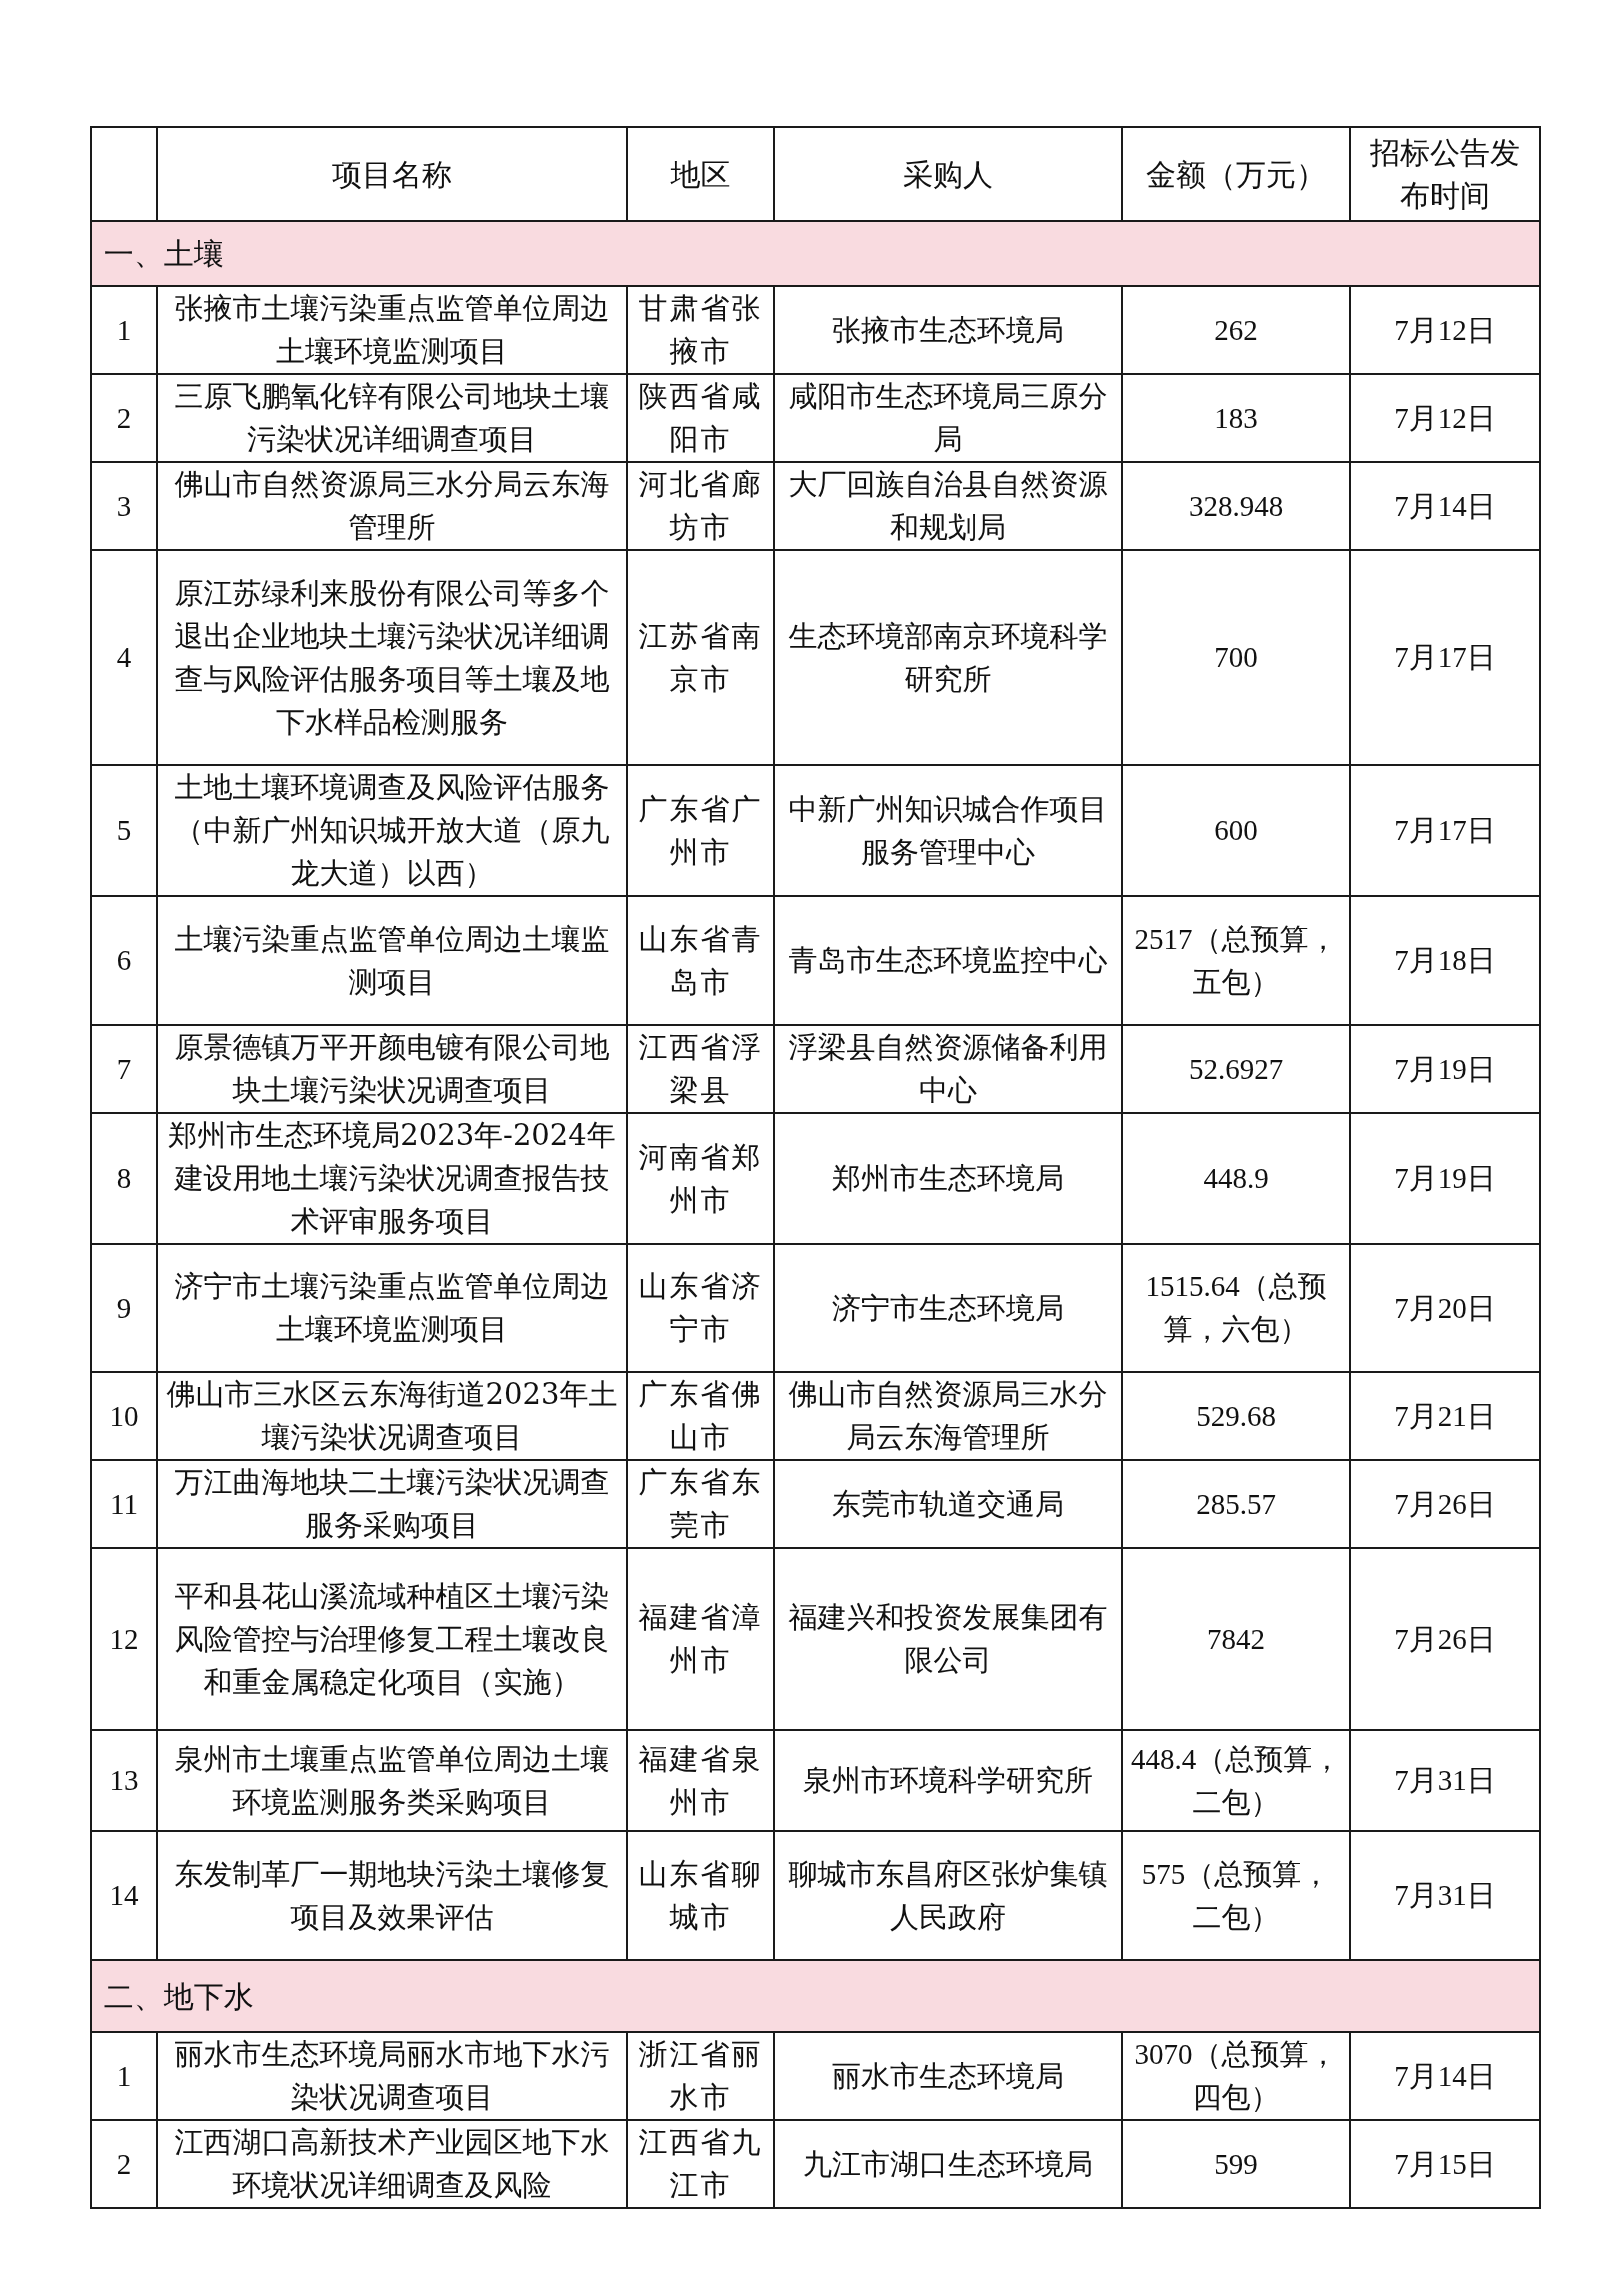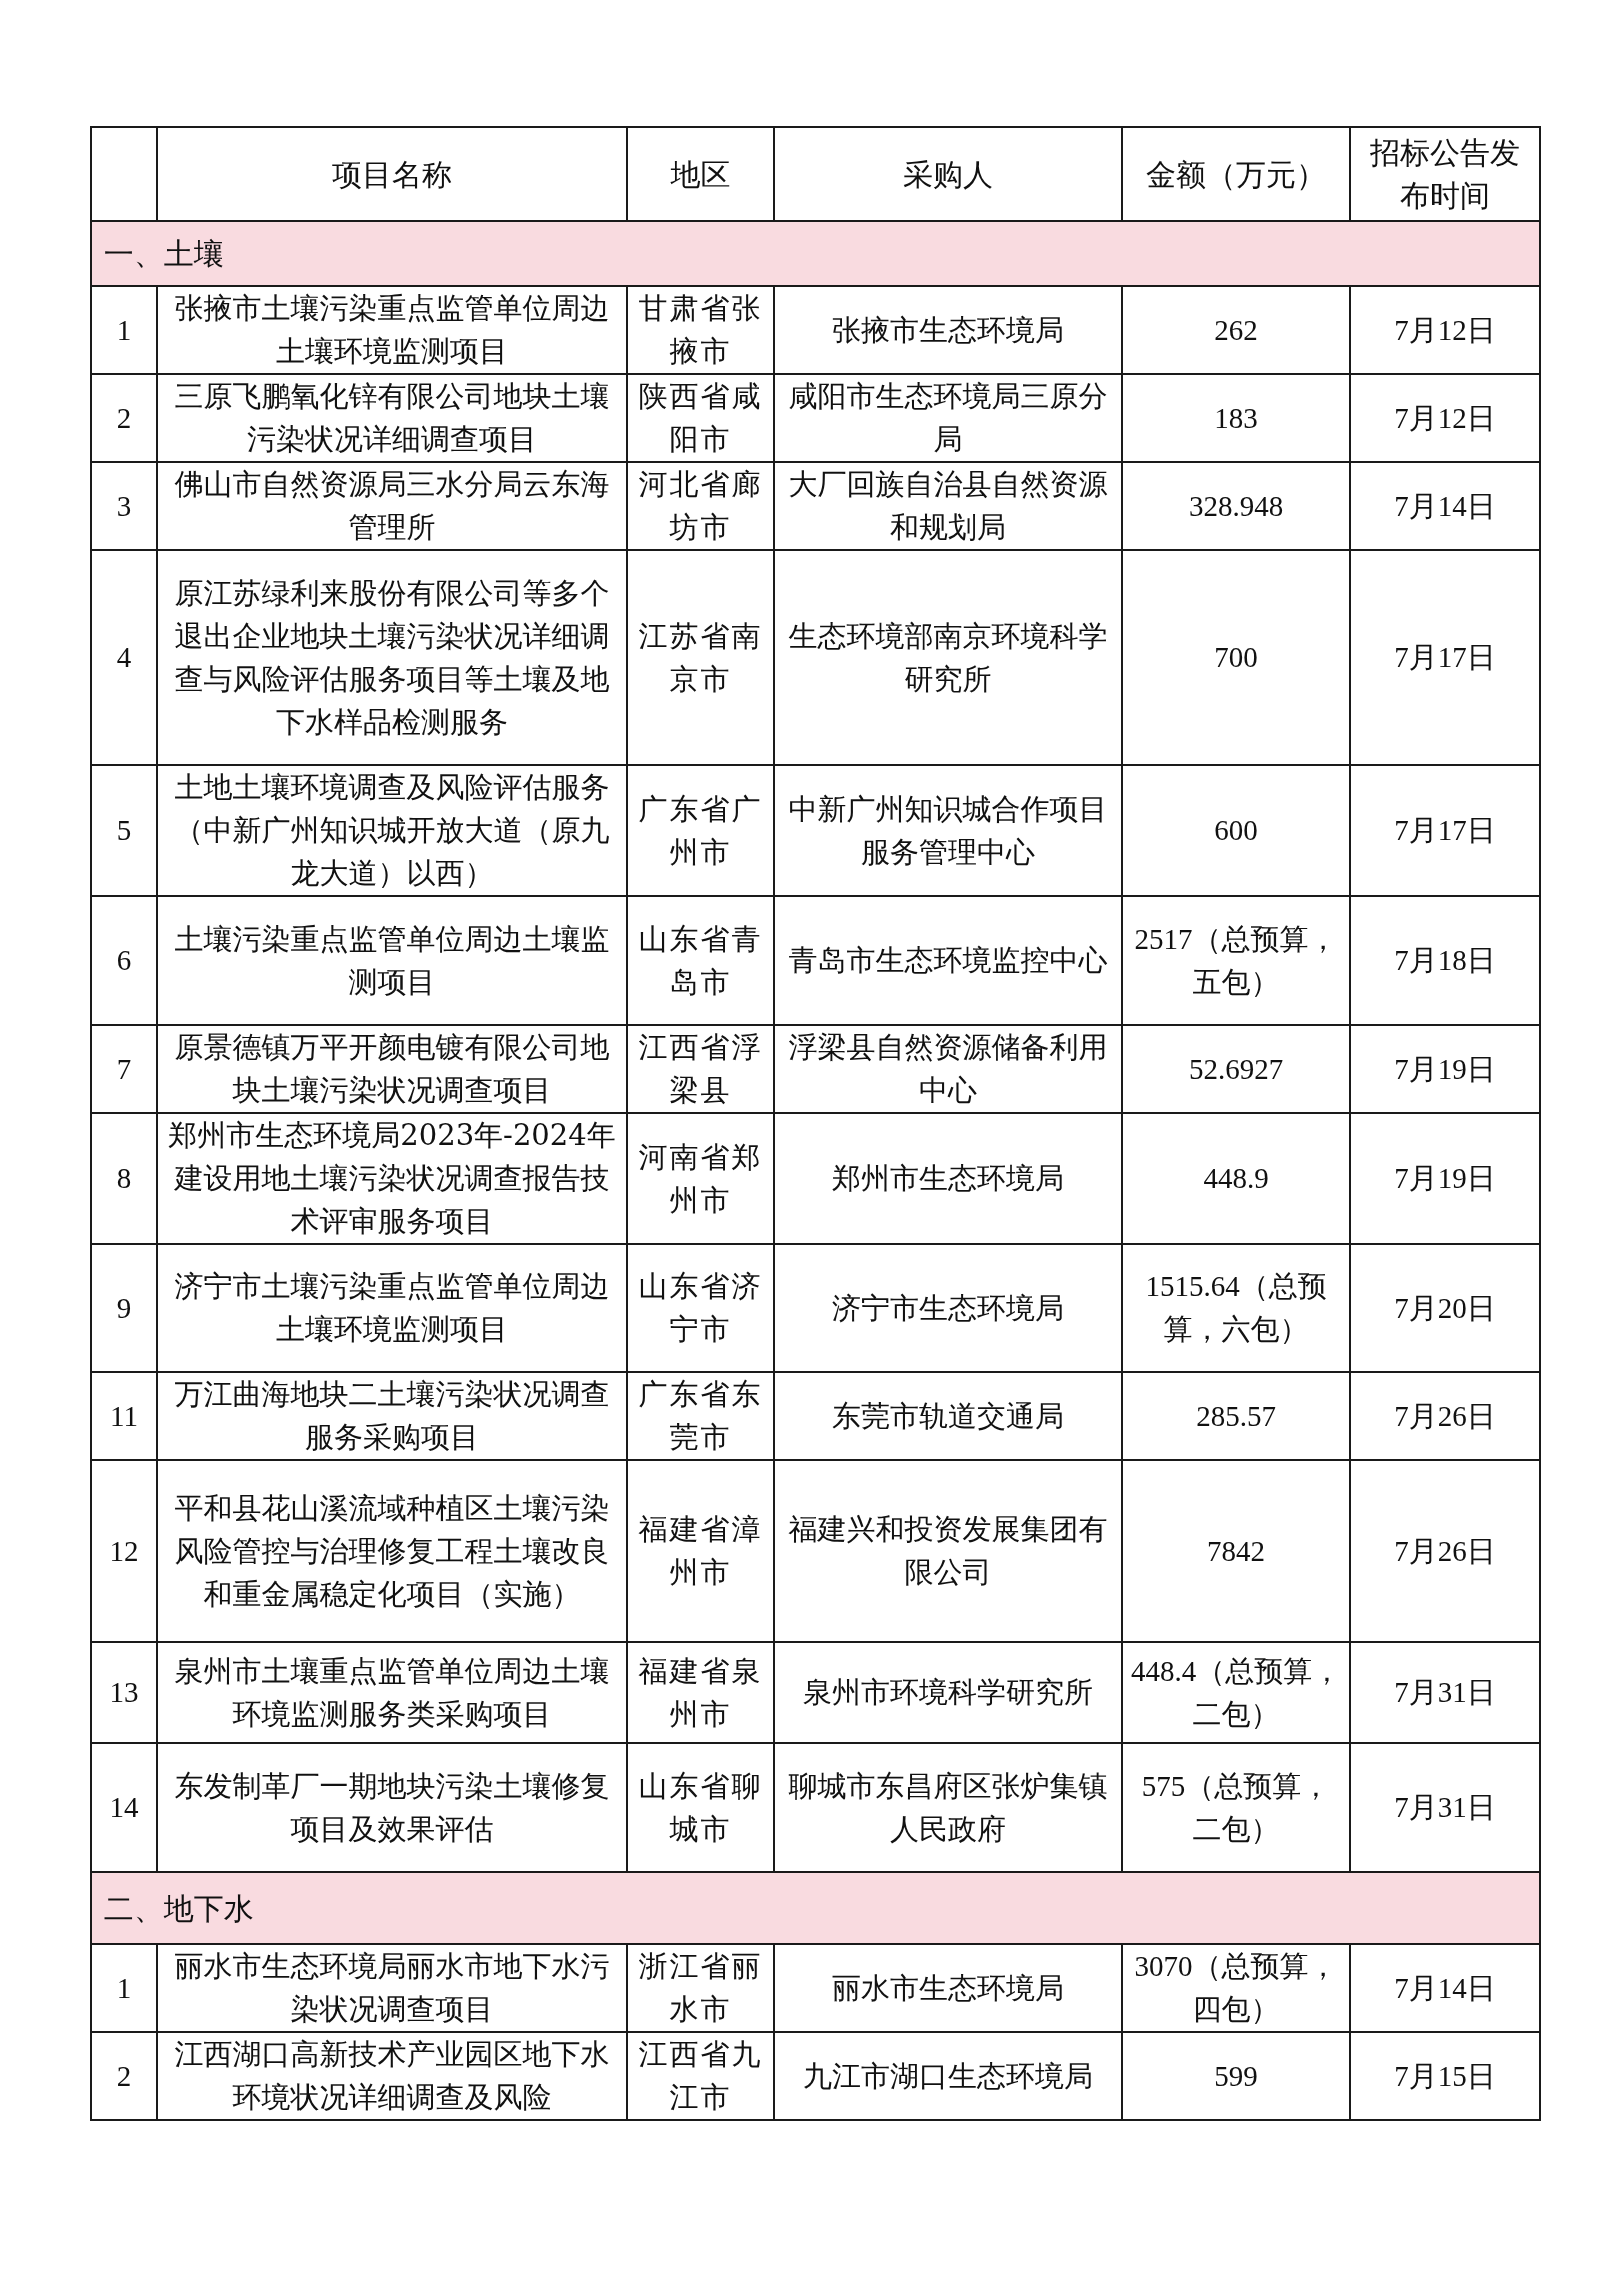--- a/index.html
+++ b/index.html
@@ -113,20 +113,28 @@
       <td class="num">7月19日</td>
     </tr>
     <tr style="height:128px">
       <td class="num">9</td>
       <td>济宁市土壤污染重点监管单位周边土壤环境监测项目</td>
       <td class="region">山东省济宁市</td>
       <td>济宁市生态环境局</td>
       <td class="num">1515.64（总预算，六包）</td>
       <td class="num">7月20日</td>
     </tr>
+    <tr style="height:86px">
+      <td class="num">10</td>
+      <td>佛山市三水区云东海街道2023年土壤污染状况调查项目</td>
+      <td class="region">广东省佛山市</td>
+      <td>佛山市自然资源局三水分局云东海管理所</td>
+      <td class="num">529.68</td>
+      <td class="num">7月21日</td>
+    </tr>
     <tr style="height:85px">
       <td class="num">11</td>
       <td>万江曲海地块二土壤污染状况调查服务采购项目</td>
       <td class="region">广东省东莞市</td>
       <td>东莞市轨道交通局</td>
       <td class="num">285.57</td>
       <td class="num">7月26日</td>
     </tr>
     <tr style="height:182px">
       <td class="num">12</td>

